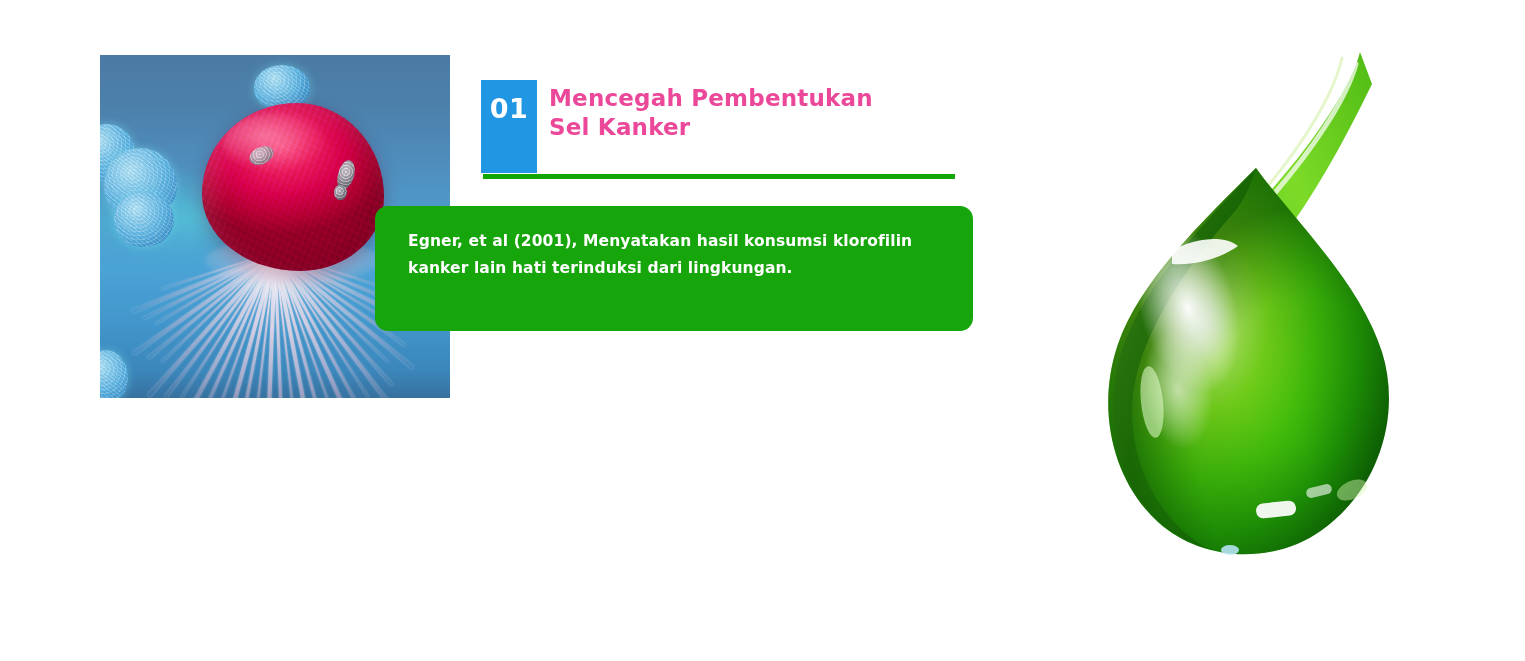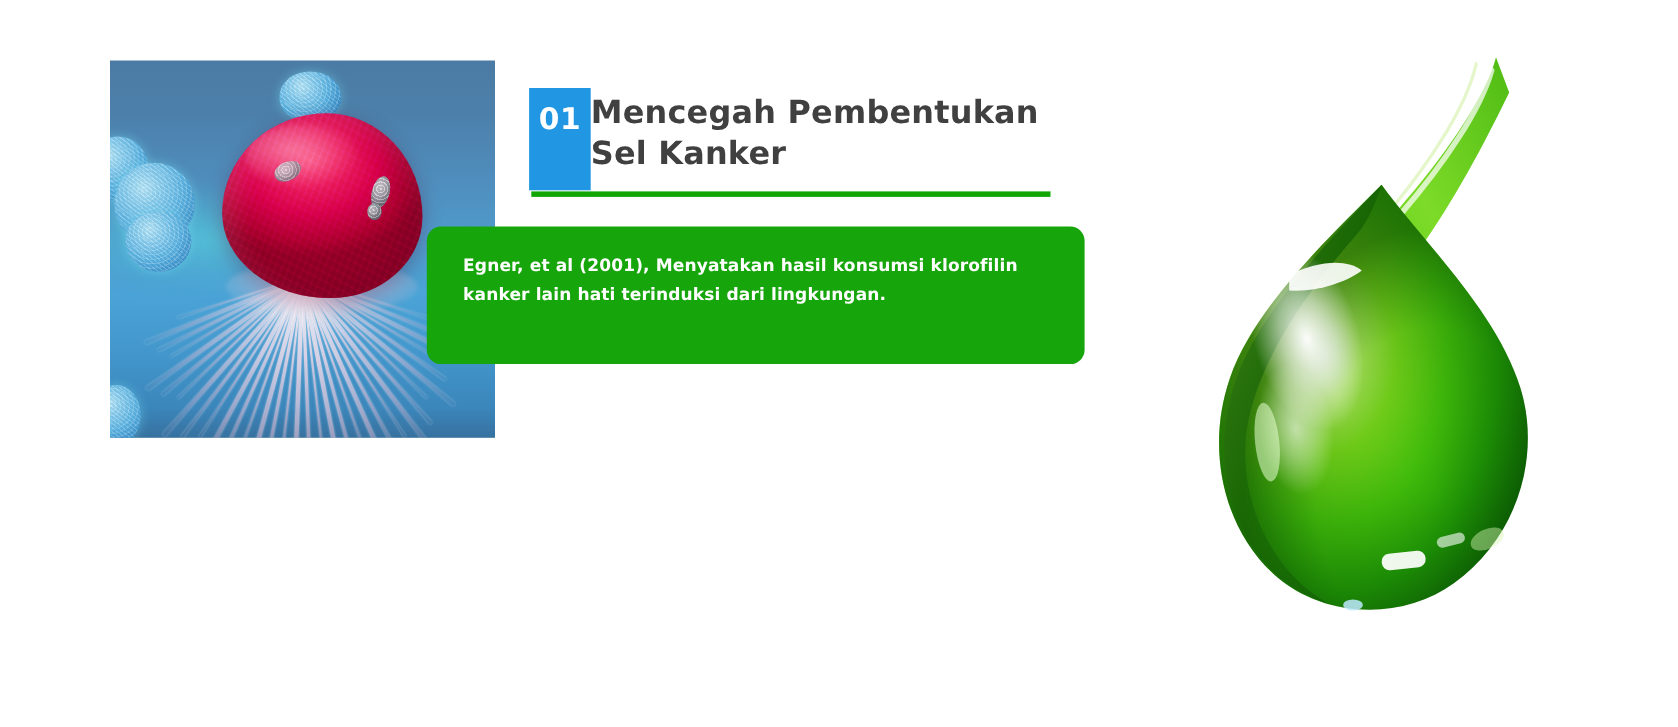--- a/index.html
+++ b/index.html
@@ -203,45 +203,45 @@
     display: flex;
     align-items: flex-start;
     justify-content: center;
     padding-top: 13px;
     box-sizing: border-box;
     font-family: "DejaVu Sans", "Liberation Sans", sans-serif;
   }
 
   .section-title {
     position: absolute;
-    left: 537px;
+    left: 549px;
     top: 84px;
     width: 420px;
-    color: #404040;
-    font-size: 29px;
+    color: #ec4899;
+    font-size: 23px;
     font-weight: bold;
     line-height: 1.27;
     letter-spacing: 0.2px;
     font-family: "DejaVu Sans", "Liberation Sans", sans-serif;
   }
   .title-line { display: block; white-space: nowrap; }
 
   .title-rule {
     position: absolute;
     left: 483px;
     top: 174px;
     width: 472px;
     height: 5px;
     background: #12a605;
   }
 
   
   .callout {
     position: absolute;
-    left: 388px;
+    left: 375px;
     top: 206px;
     width: 598px;
     height: 125px;
     background: #16a50a;
     border-radius: 13px;
     box-sizing: border-box;
     padding: 22px 30px 0 33px;
   }
   .callout-text {
     color: #ffffff;

